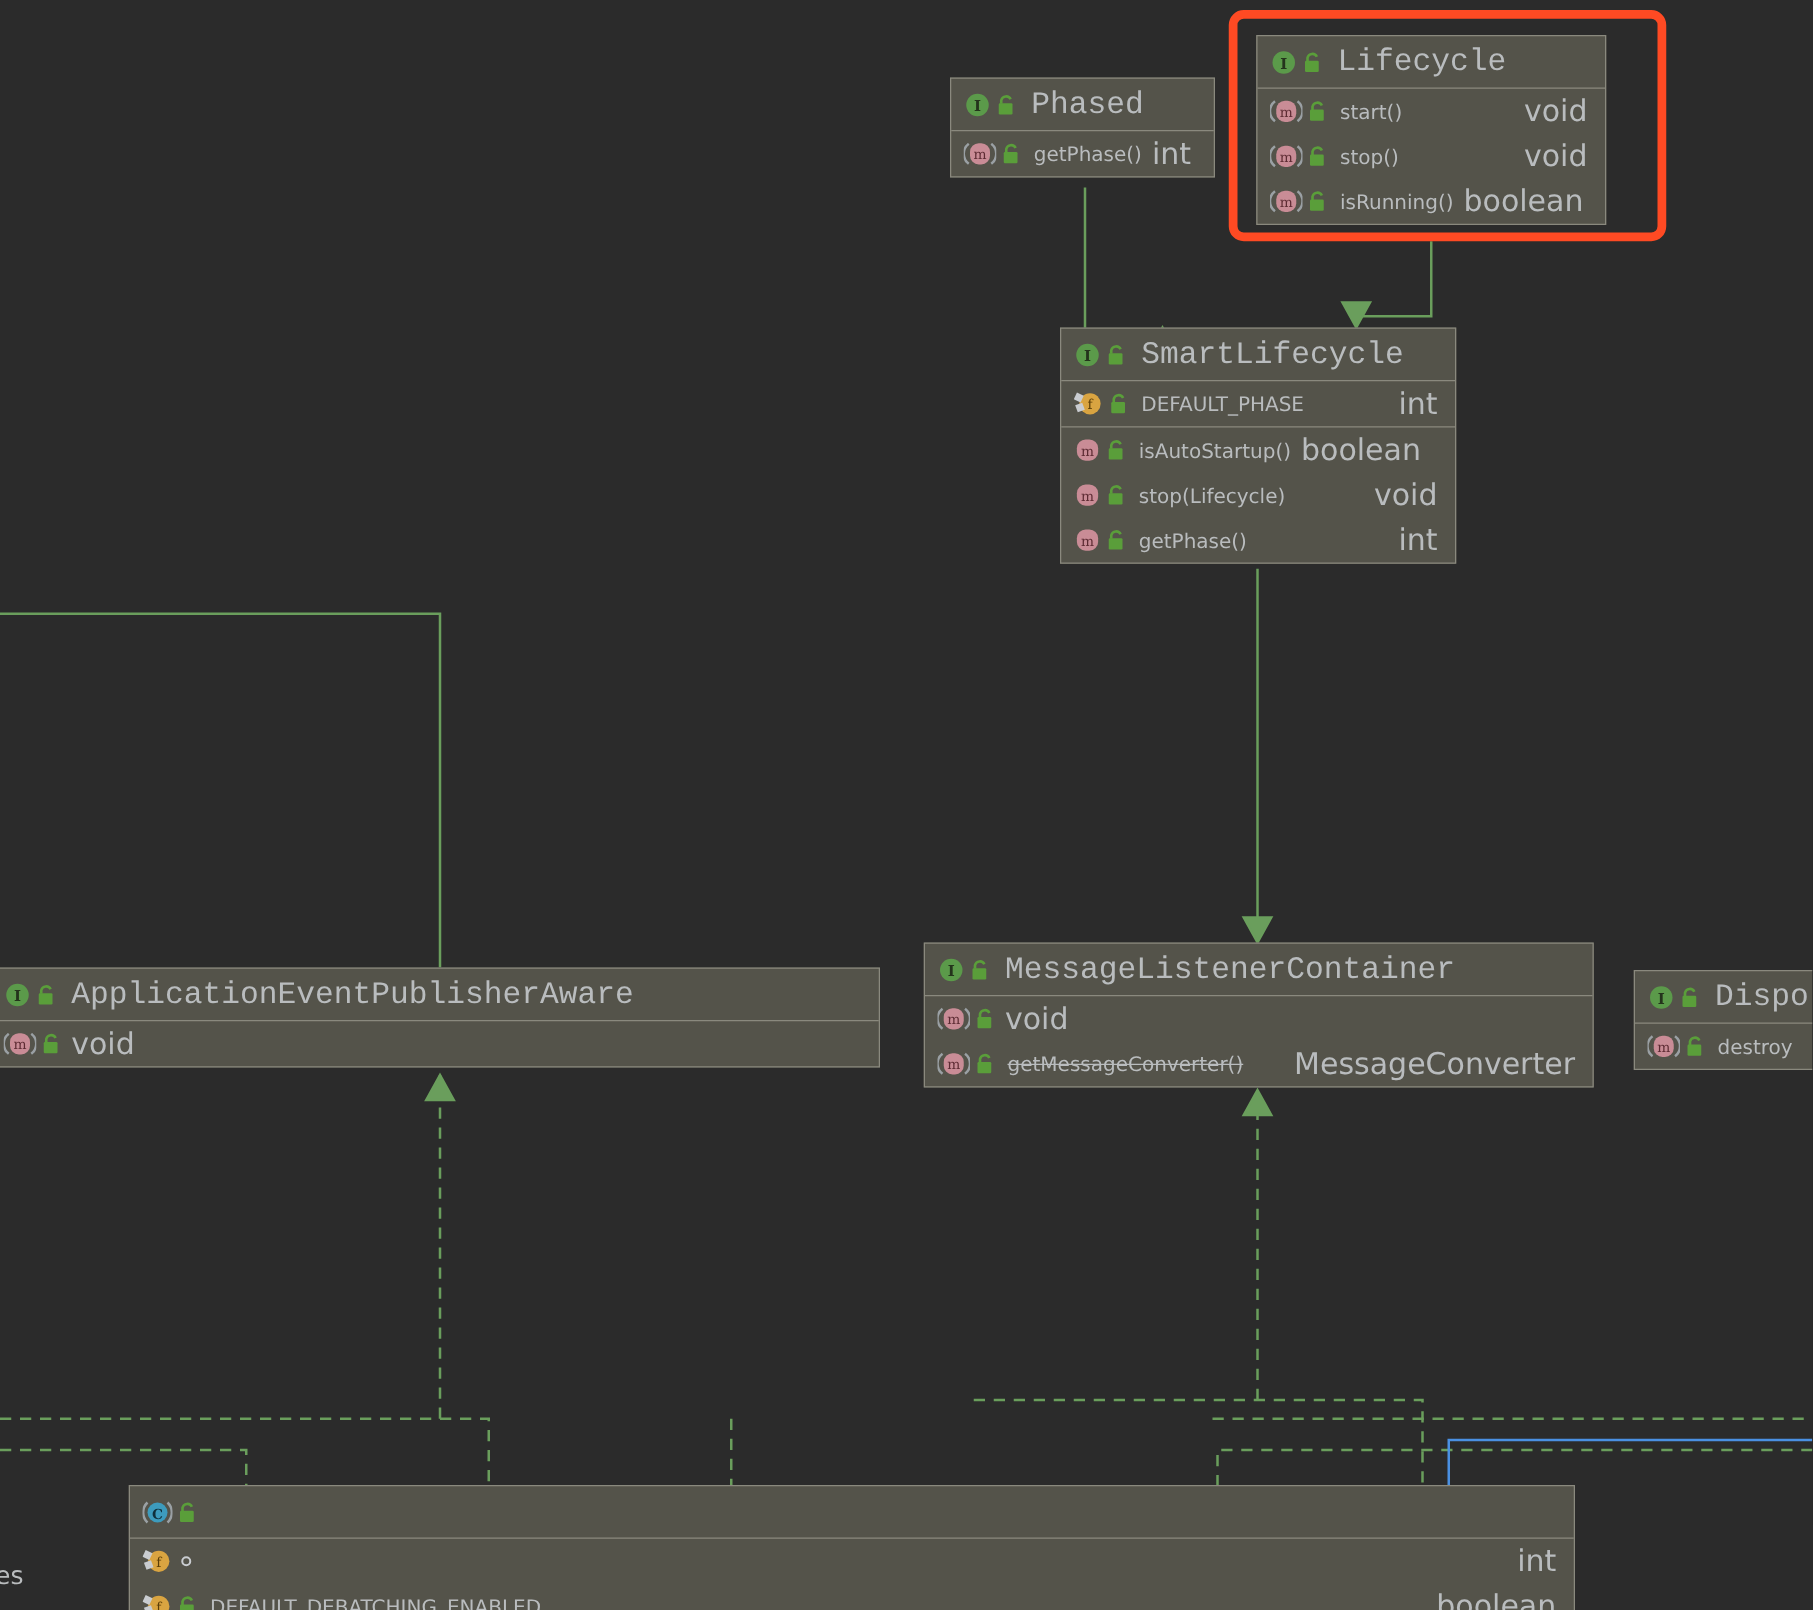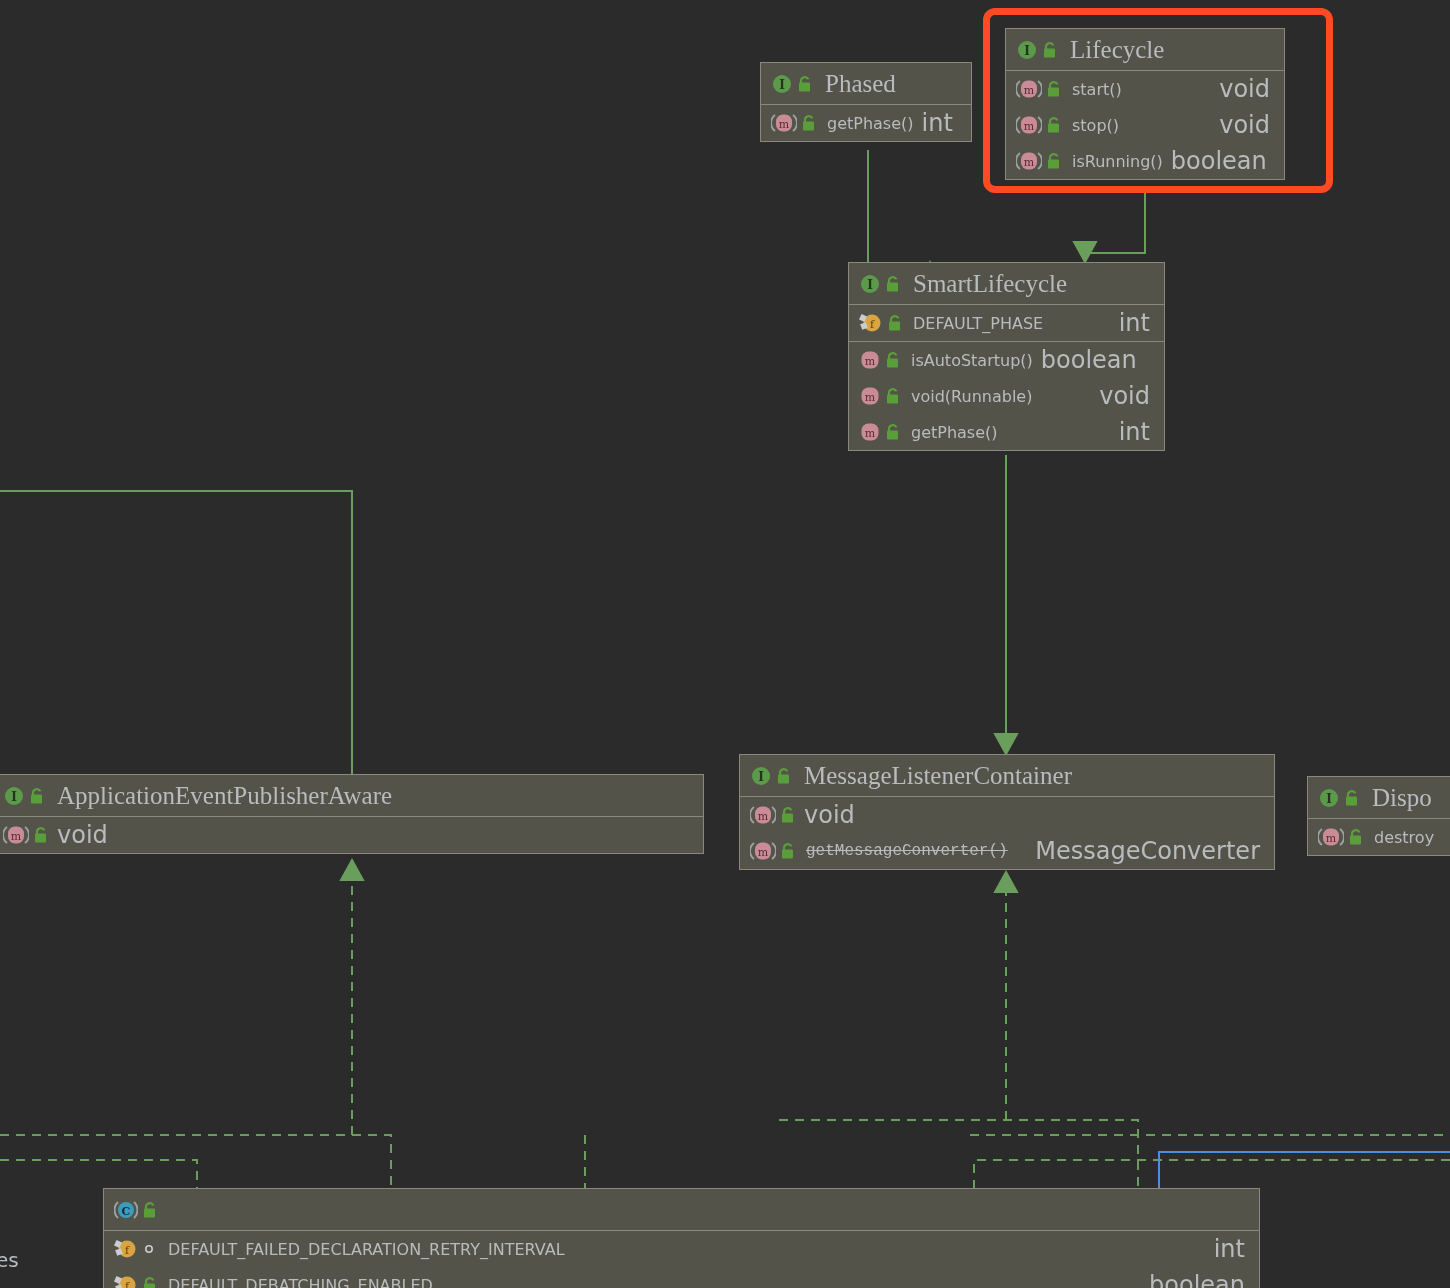--- a/index.html
+++ b/index.html
@@ -35,21 +35,21 @@
   }
   .node-title {
     display: flex;
     align-items: center;
     height: 42px;
     padding: 0 14px 0 10px;
     border-bottom: 1px solid #8a897e;
     box-sizing: border-box;
   }
   .node-title .title-text {
-    font-family: Liberation Serif, serif;
+    font-family: Liberation Mono, monospace;
     font-size: 25px;
     color: #b9bcbe;
     margin-left: 12px;
     white-space: nowrap;
   }
   .section {
     border-bottom: 1px solid #8a897e;
   }
   .section:last-child { border-bottom: none; }
   .member {
@@ -66,21 +66,20 @@
     margin-left: 10px;
   }
   .member .m-type {
     font-size: 24px;
     color: #b9bcbe;
     margin-left: auto;
     padding-left: 18px;
   }
   .member .m-name.deprecated {
     text-decoration: line-through;
-    font-family: Liberation Mono, monospace;
   }
   .member.compact .m-type {
     margin-left: 8px;
     padding-left: 0;
   }
 
   
   .ico { flex: 0 0 auto; display: inline-block; line-height: 0; }
   .lock { flex: 0 0 auto; display: inline-block; line-height: 0; margin-left: 4px; }
 
@@ -287,21 +286,21 @@
           </div>
           <div class="member">
             <span class="ico"><svg width="22" height="22" viewBox="0 0 22 22">
       <rect x="2.5" y="2.5" width="17" height="17" rx="7" fill="#c98c96"></rect>
       <text x="11" y="15.5" font-family="DejaVu Serif, serif" font-size="11" fill="#5d2b33" text-anchor="middle">m</text>
               </svg></span>
             <span class="lock"><svg width="16" height="18" viewBox="0 0 16 18">
       <path d="M4 8 V5.2 A4 4 0 0 1 11.5 4.4" stroke="#5a9e3a" stroke-width="2.1" fill="none"></path>
       <rect x="2" y="7.5" width="11" height="9" rx="1" fill="#5a9e3a"></rect>
               </svg></span>
-            <span class="m-name">void(Runnable)</span>
+            <span class="m-name">stop(Lifecycle)</span>
             <span class="m-type">void</span>
           </div>
           <div class="member">
             <span class="ico"><svg width="22" height="22" viewBox="0 0 22 22">
       <rect x="2.5" y="2.5" width="17" height="17" rx="7" fill="#c98c96"></rect>
       <text x="11" y="15.5" font-family="DejaVu Serif, serif" font-size="11" fill="#5d2b33" text-anchor="middle">m</text>
               </svg></span>
             <span class="lock"><svg width="16" height="18" viewBox="0 0 16 18">
       <path d="M4 8 V5.2 A4 4 0 0 1 11.5 4.4" stroke="#5a9e3a" stroke-width="2.1" fill="none"></path>
       <rect x="2" y="7.5" width="11" height="9" rx="1" fill="#5a9e3a"></rect>
@@ -426,21 +425,20 @@
           <div class="member">
             <span class="ico"><svg width="24" height="22" viewBox="0 0 24 22">
       <circle cx="13" cy="11" r="8.5" fill="#d9a441"></circle>
       <text x="13" y="15.5" font-family="DejaVu Serif, serif" font-size="11" fill="#5a3d07" text-anchor="middle">f</text>
       <rect x="1" y="3" width="6" height="6" fill="#c9ccd0" transform="rotate(25 4 6)"></rect>
       <rect x="2" y="11" width="6" height="6" fill="#c9ccd0" transform="rotate(-20 5 14)"></rect>
               </svg></span>
             <span class="lock"><svg width="16" height="18" viewBox="0 0 16 18">
       <circle cx="7" cy="9" r="3.2" stroke="#c9ccd0" stroke-width="1.6" fill="none"></circle>
               </svg></span>
-            <span class="m-name">DEFAULT_FAILED_DECLARATION_RETRY_INTERVAL</span>
             <span class="m-type">int</span>
           </div>
           <div class="member">
             <span class="ico"><svg width="24" height="22" viewBox="0 0 24 22">
       <circle cx="13" cy="11" r="8.5" fill="#d9a441"></circle>
       <text x="13" y="15.5" font-family="DejaVu Serif, serif" font-size="11" fill="#5a3d07" text-anchor="middle">f</text>
       <rect x="1" y="3" width="6" height="6" fill="#c9ccd0" transform="rotate(25 4 6)"></rect>
       <rect x="2" y="11" width="6" height="6" fill="#c9ccd0" transform="rotate(-20 5 14)"></rect>
               </svg></span>
             <span class="lock"><svg width="16" height="18" viewBox="0 0 16 18">

